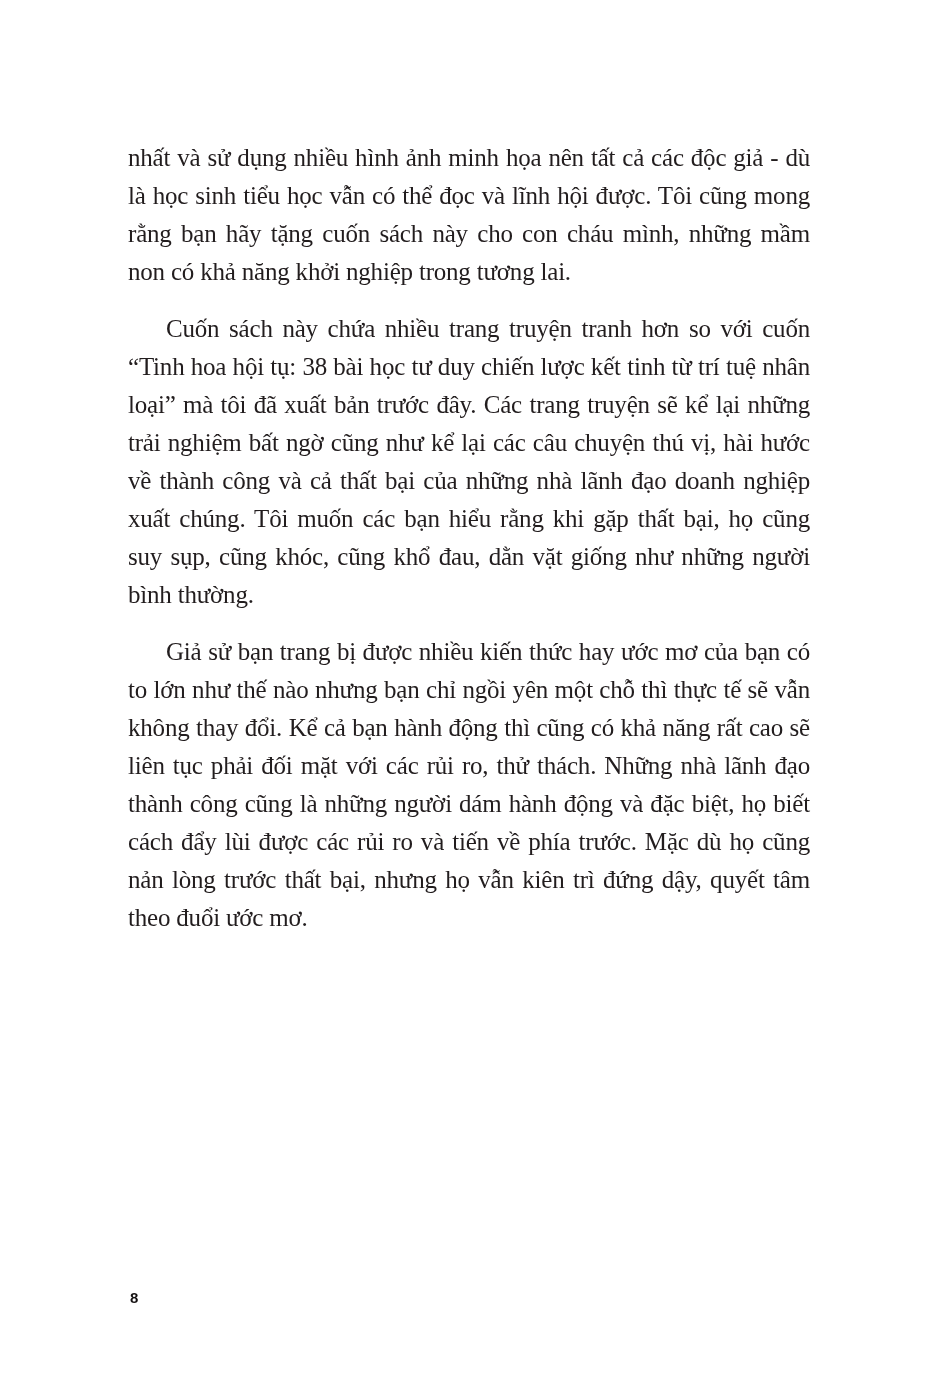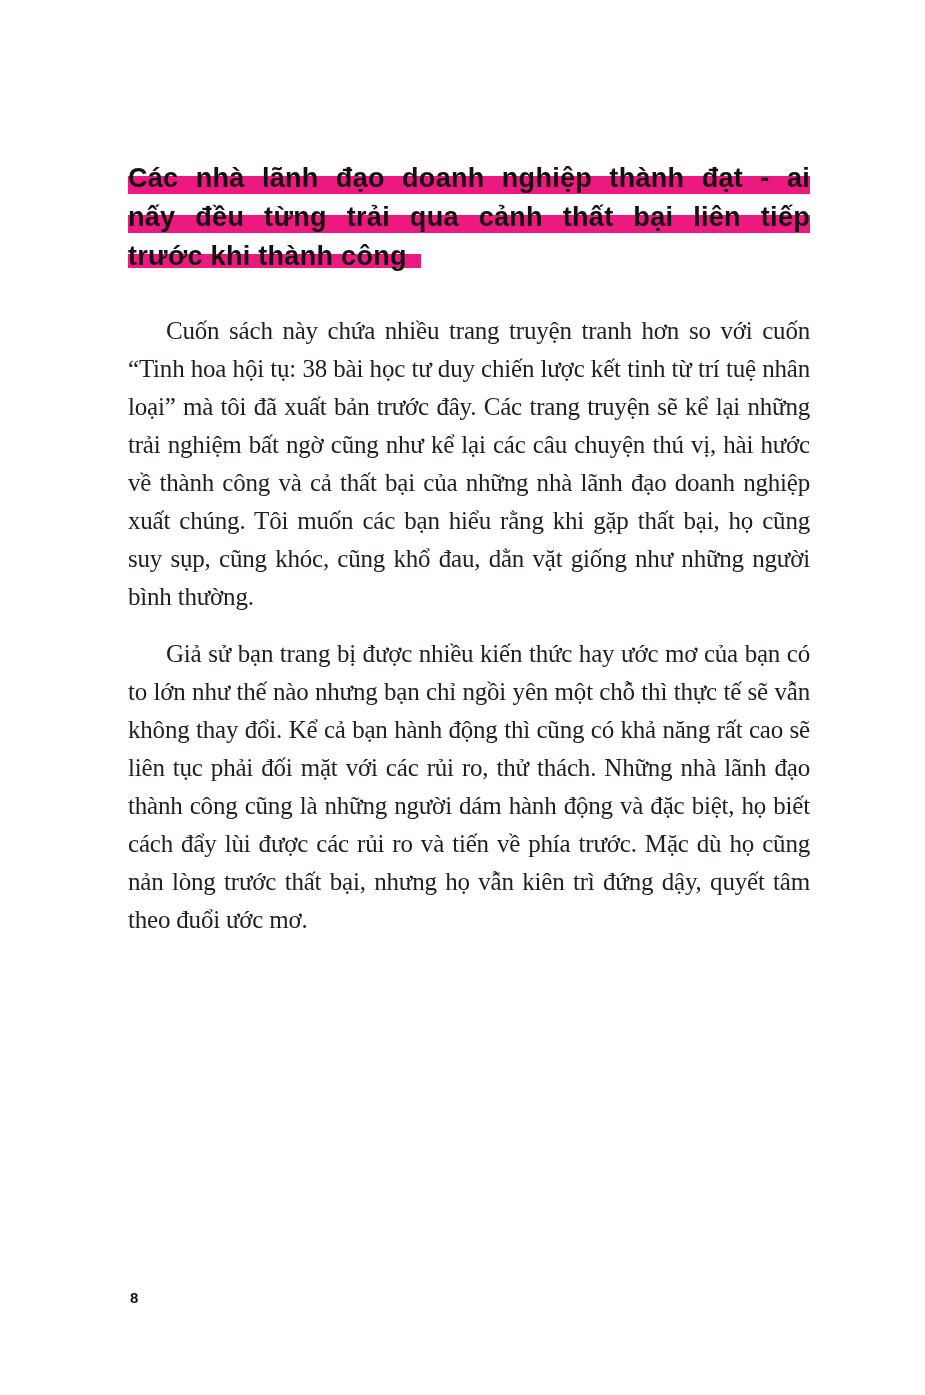--- a/index.html
+++ b/index.html
@@ -73,26 +73,22 @@
     font-size: 15px;
     color: #141011;
   }
 </style>
 </head>
 <body>
 
 <div class="page">
   <div class="content">
 
+    <p class="para">nhất và sử dụng nhiều hình ảnh minh họa nên tất cả các độc giả - dù là học sinh tiểu học vẫn có thể đọc và lĩnh hội được. Tôi cũng mong rằng bạn hãy tặng cuốn sách này cho con cháu mình, những mầm non có khả năng khởi nghiệp trong tương lai.</p>
 
-    <h2 class="heading">
-      <span class="hline stretch">Các nhà lãnh đạo doanh nghiệp thành đạt - ai</span>
-      <span class="hline stretch">nấy đều từng trải qua cảnh thất bại liên tiếp</span>
-      <span class="hline"><span class="hl-bar">trước khi thành công</span></span>
-    </h2>
 
     <p class="para indent">Cuốn sách này chứa nhiều trang truyện tranh hơn so với cuốn “Tinh hoa hội tụ: 38 bài học tư duy chiến lược kết tinh từ trí tuệ nhân loại” mà tôi đã xuất bản trước đây. Các trang truyện sẽ kể lại những trải nghiệm bất ngờ cũng như kể lại các câu chuyện thú vị, hài hước về thành công và cả thất bại của những nhà lãnh đạo doanh nghiệp xuất chúng. Tôi muốn các bạn hiểu rằng khi gặp thất bại, họ cũng suy sụp, cũng khóc, cũng khổ đau, dằn vặt giống như những người bình thường.</p>
 
 
     <p class="para indent">Giả sử bạn trang bị được nhiều kiến thức hay ước mơ của bạn có to lớn như thế nào nhưng bạn chỉ ngồi yên một chỗ thì thực tế sẽ vẫn không thay đổi. Kể cả bạn hành động thì cũng có khả năng rất cao sẽ liên tục phải đối mặt với các rủi ro, thử thách. Những nhà lãnh đạo thành công cũng là những người dám hành động và đặc biệt, họ biết cách đẩy lùi được các rủi ro và tiến về phía trước. Mặc dù họ cũng nản lòng trước thất bại, nhưng họ vẫn kiên trì đứng dậy, quyết tâm theo đuổi ước mơ.</p>
 
   </div>
 
   <div class="page-number">8</div>
 </div>

